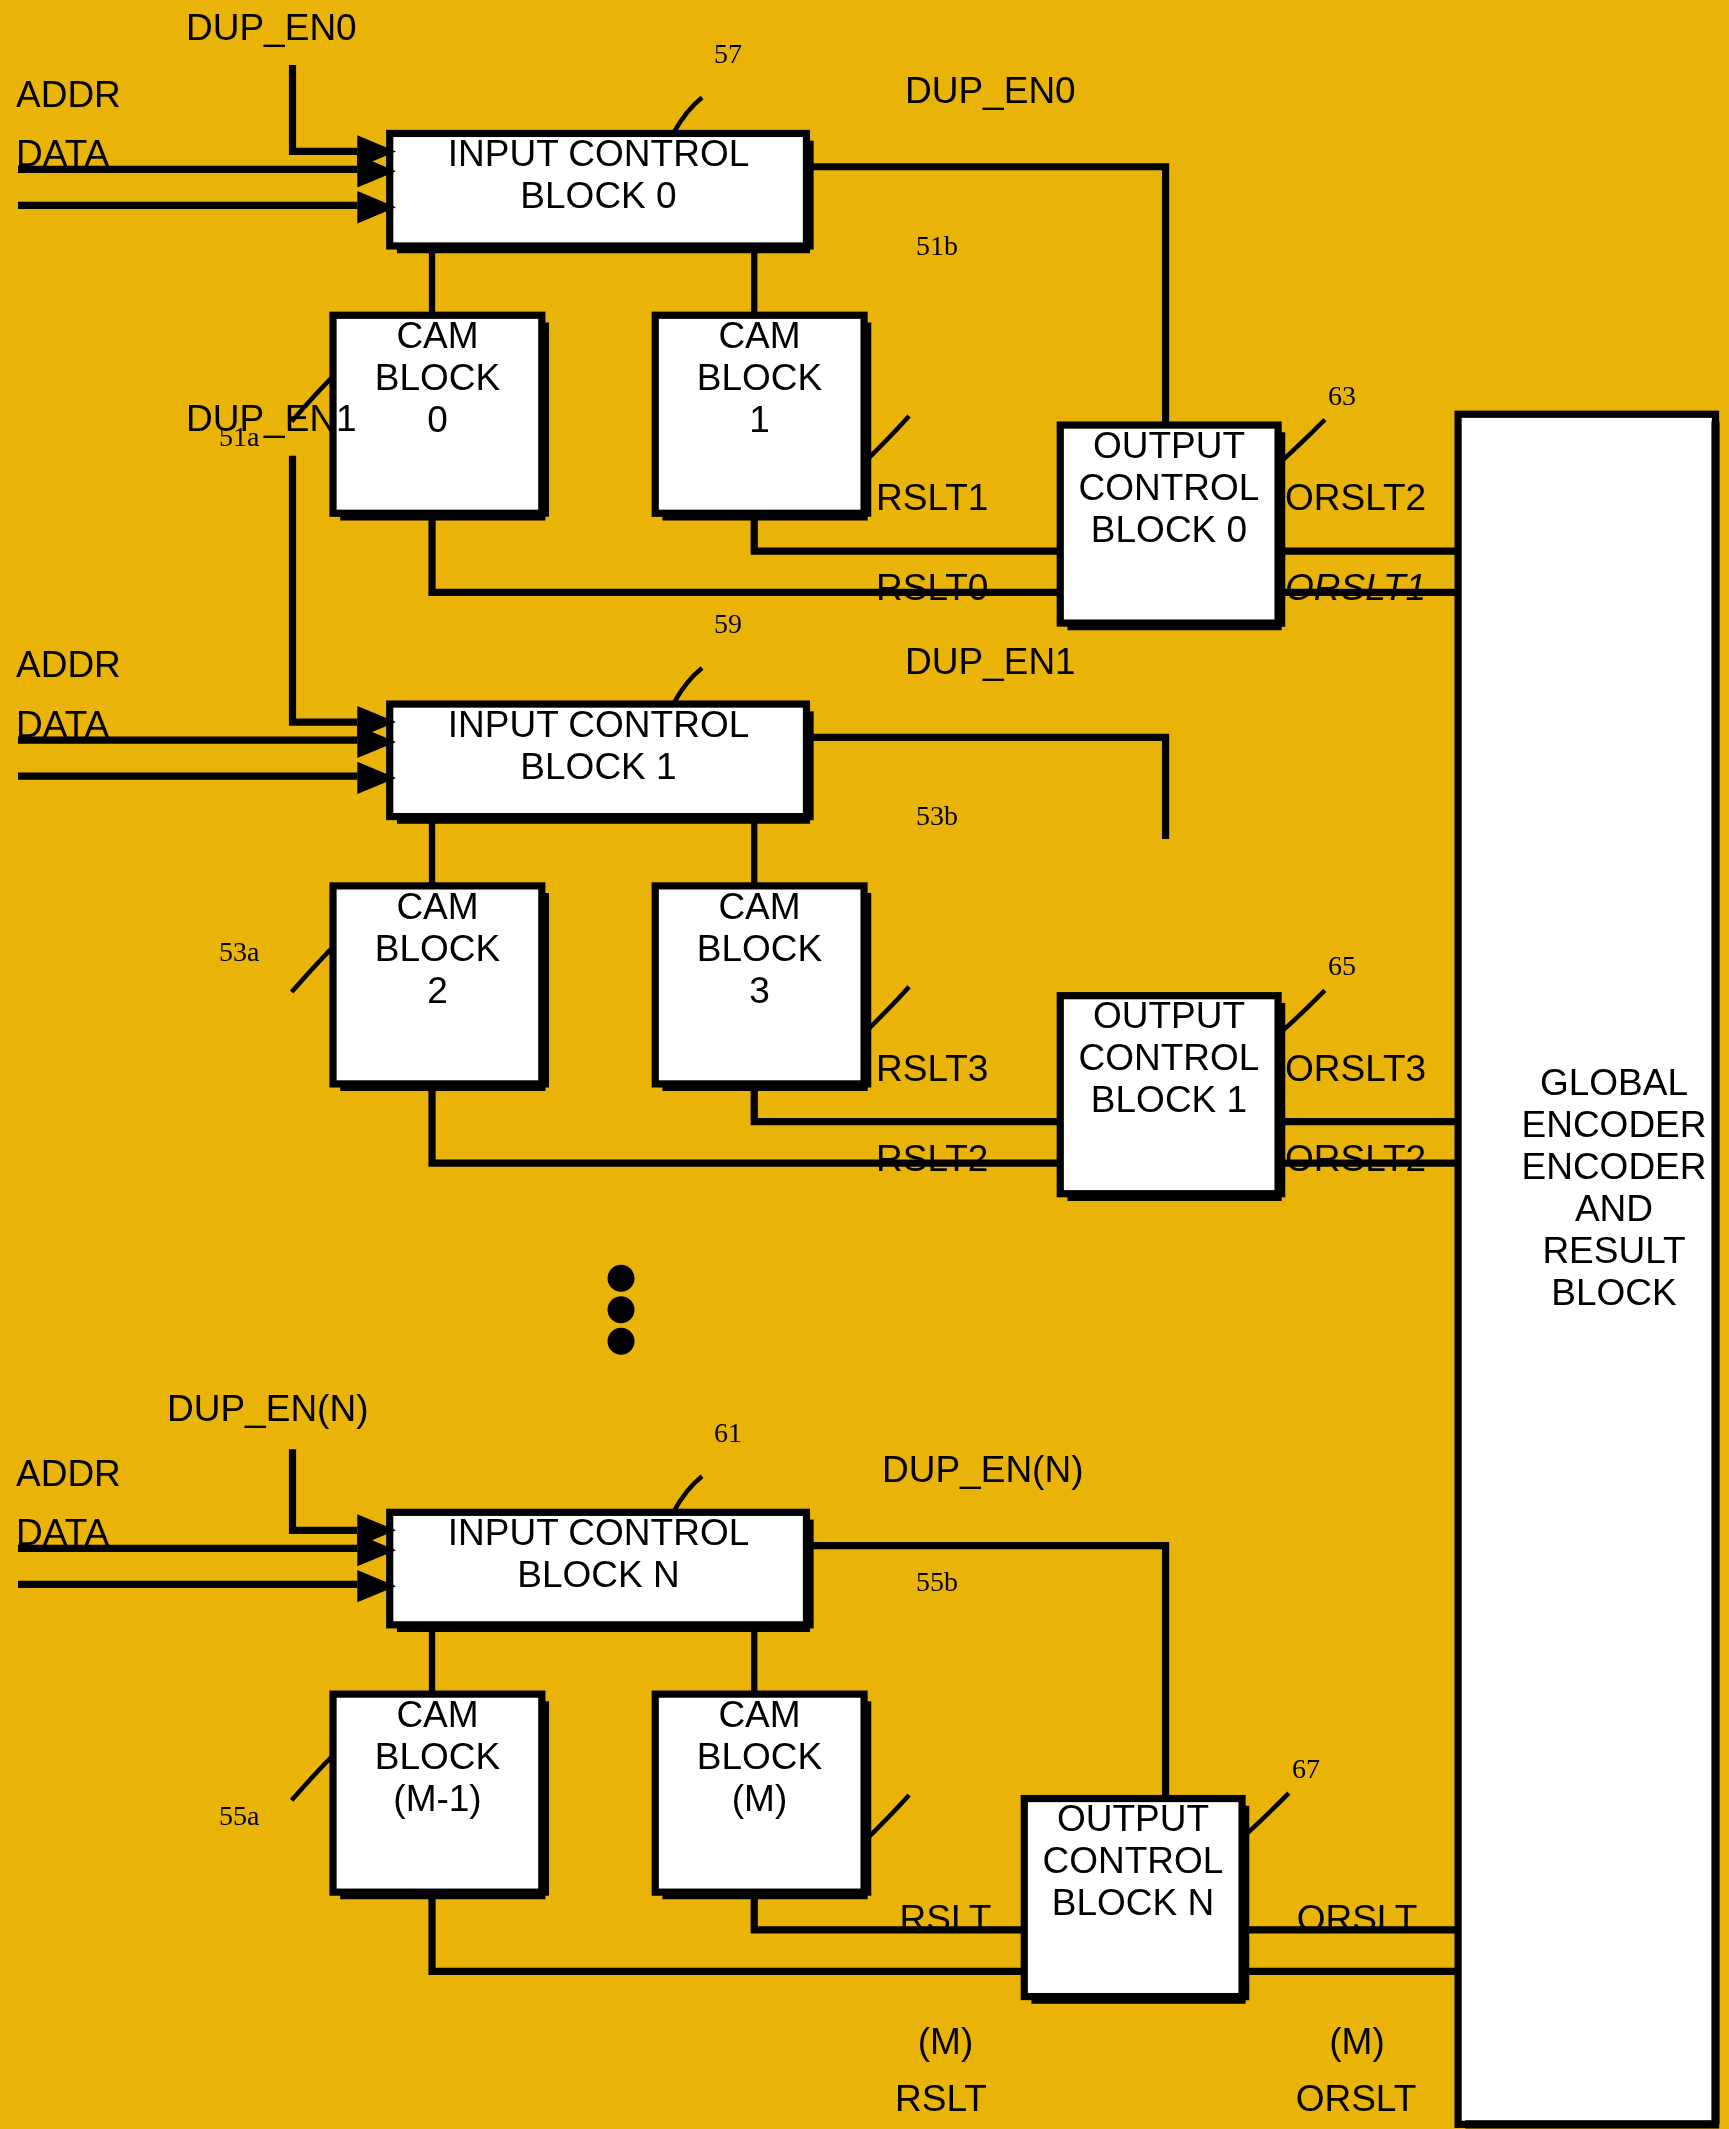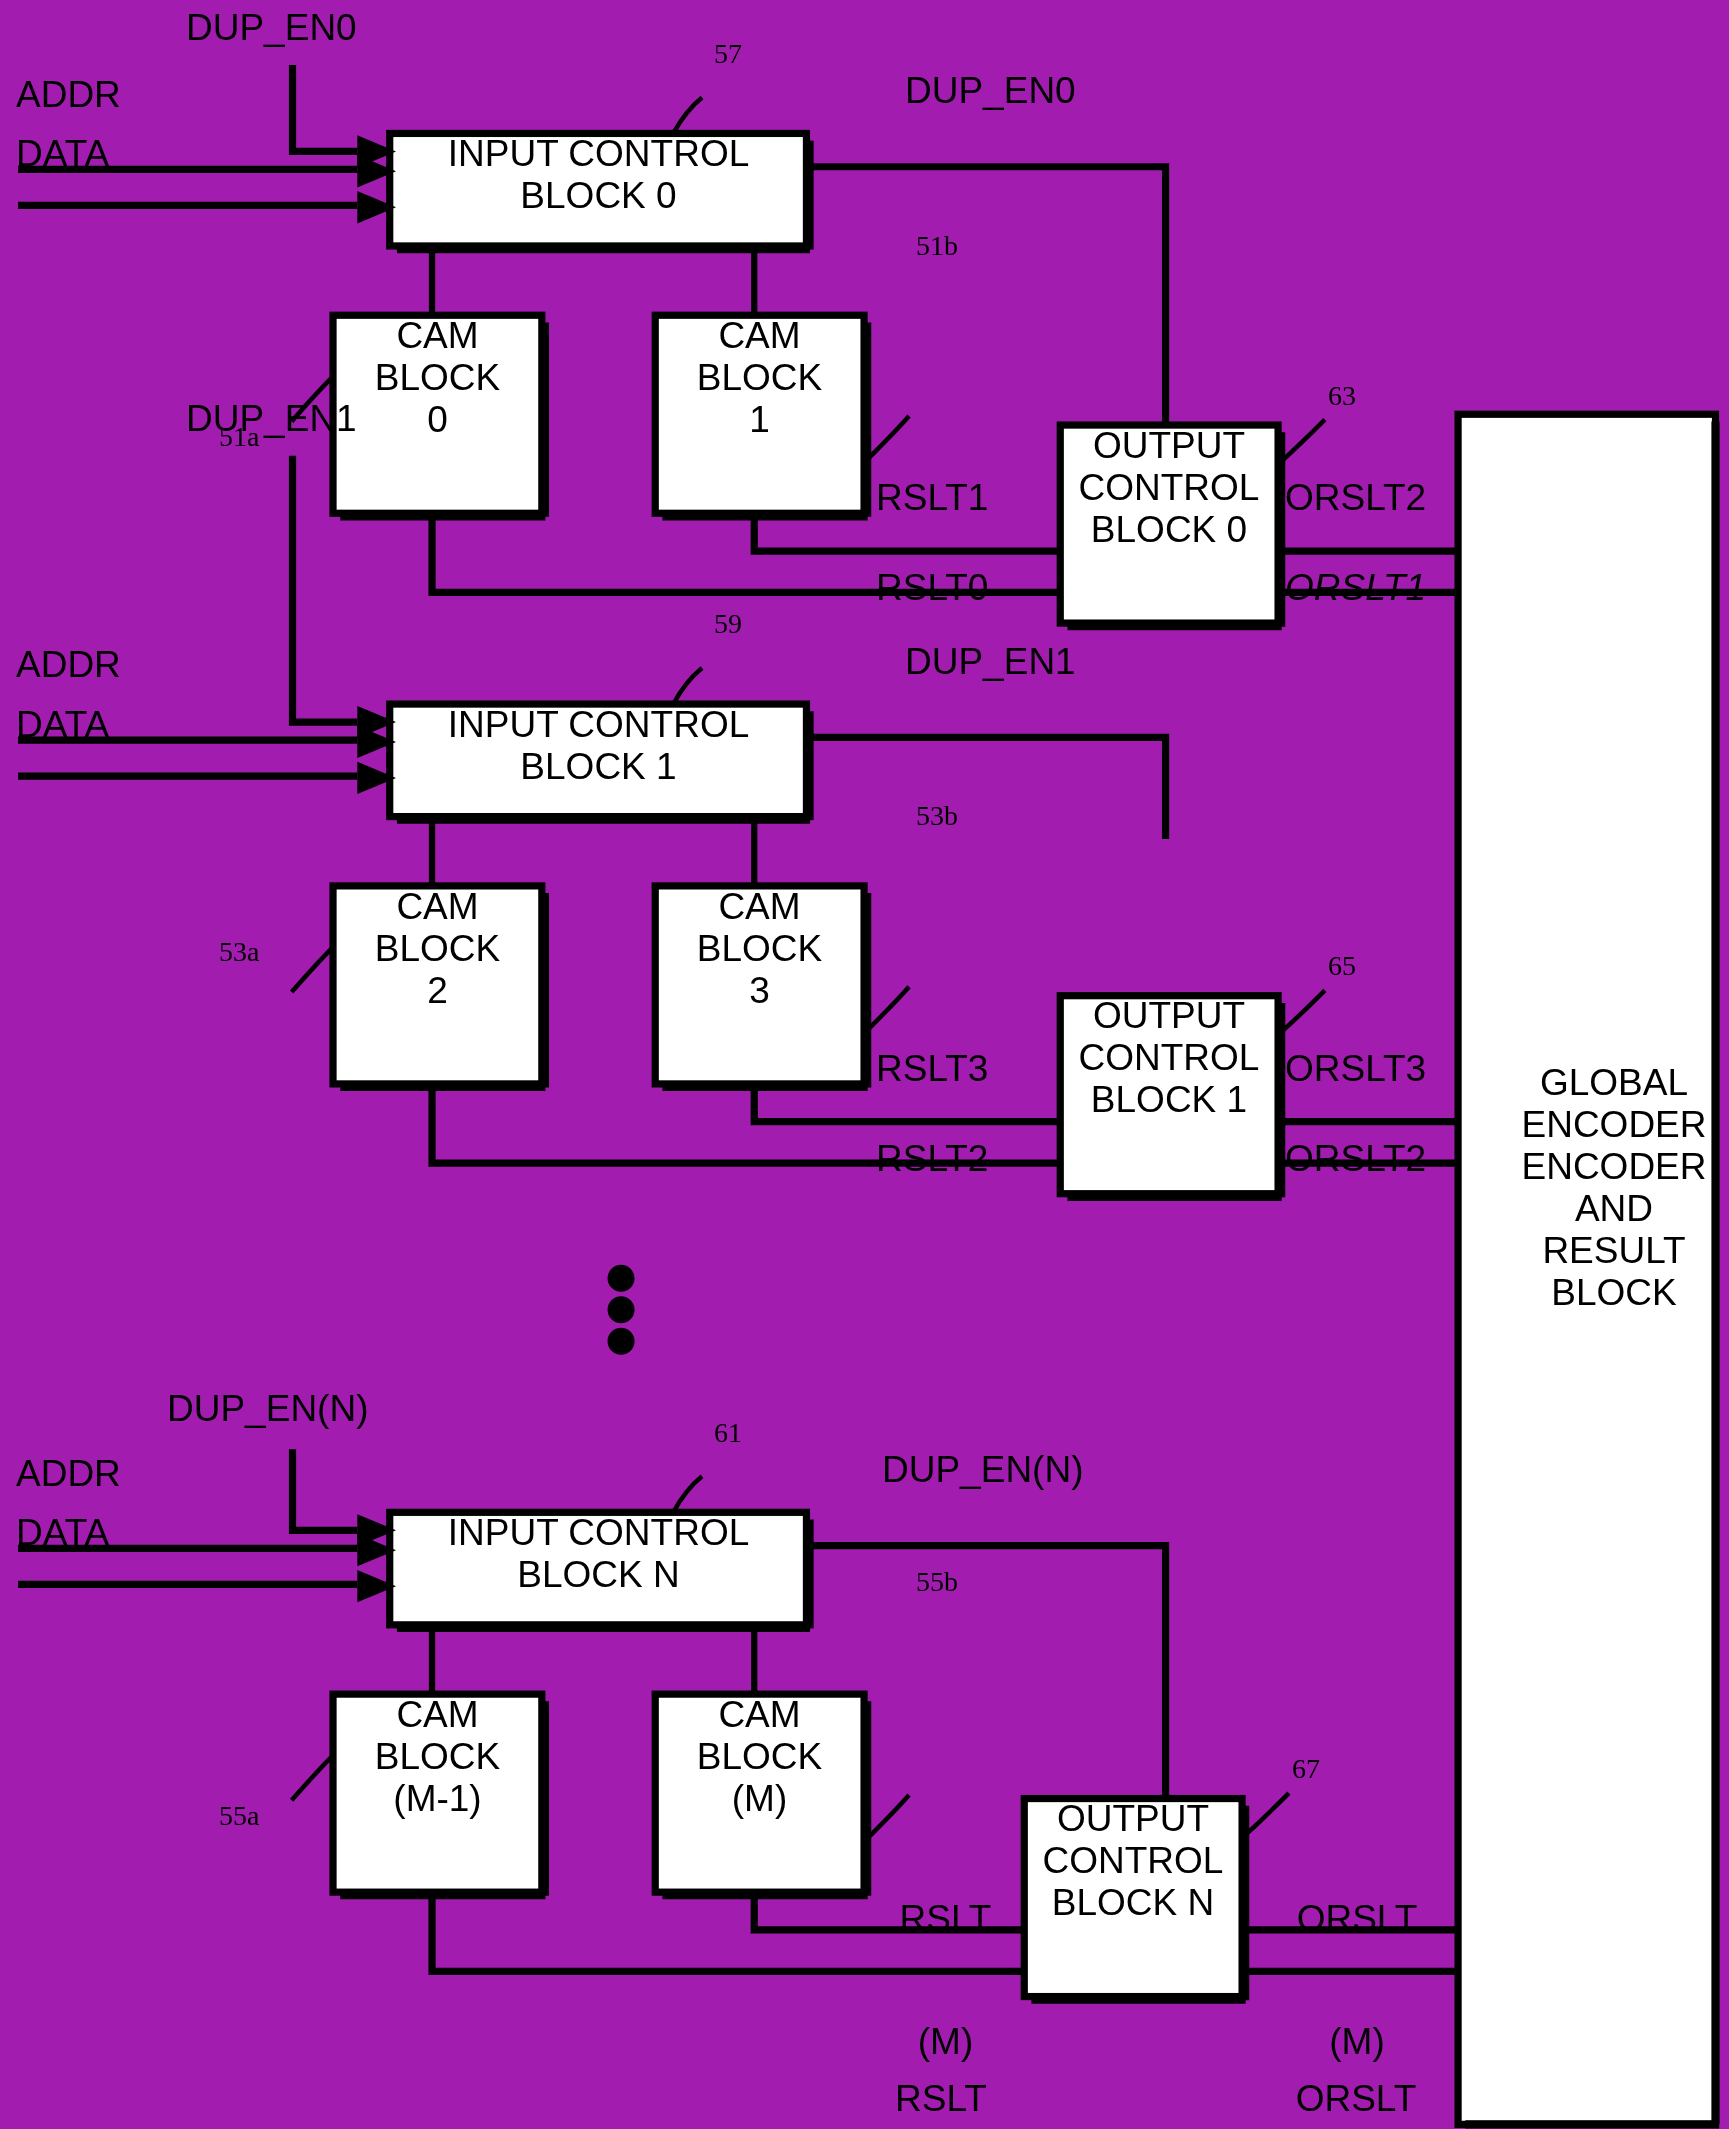--- a/index.html
+++ b/index.html
@@ -7,21 +7,21 @@
     padding: 0;
     background: #ffffff;
   }
   body {
     font-family: "Liberation Sans", sans-serif;
   }
   #fig {
     position: relative;
     width: 1729px;
     height: 2130px;
-    background: #a21caf;
+    background: #eab308;
     overflow: hidden;
   }
   #fig svg {
     position: absolute;
     top: 0;
     left: 0;
     width: 1729px;
     height: 2130px;
   }
   .lbl {

